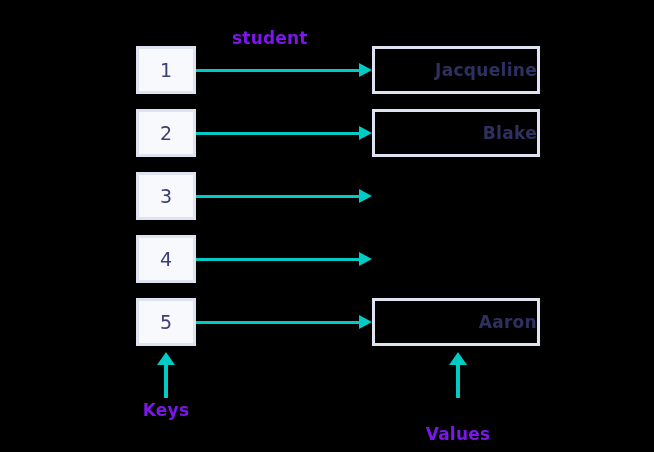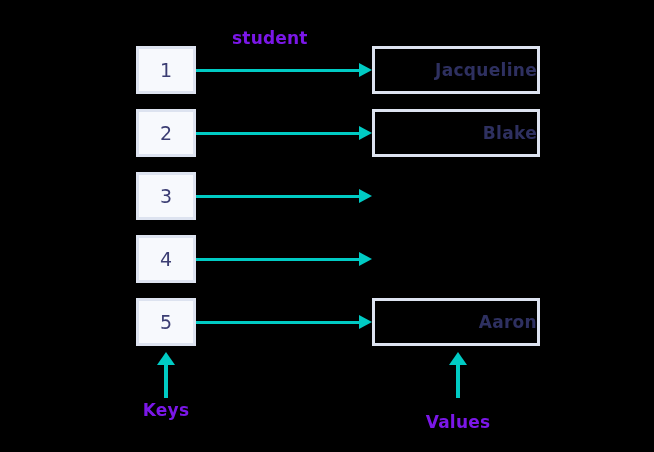--- a/index.html
+++ b/index.html
@@ -214,15 +214,15 @@
   <div class="v-arrow" style="left:156px; top:352px;">
     <div class="head"></div>
     <div class="shaft"></div>
   </div>
   <div class="bottom-label" style="left:116px; top:400px; width:100px;">Keys</div>
 
   <div class="v-arrow" style="left:448px; top:352px;">
     <div class="head"></div>
     <div class="shaft"></div>
   </div>
-  <div class="bottom-label" style="left:408px; top:412px; width:100px;">Values</div>
+  <div class="bottom-label" style="left:408px; top:424px; width:100px;">Values</div>
 
 </div>
 
 </body></html>

